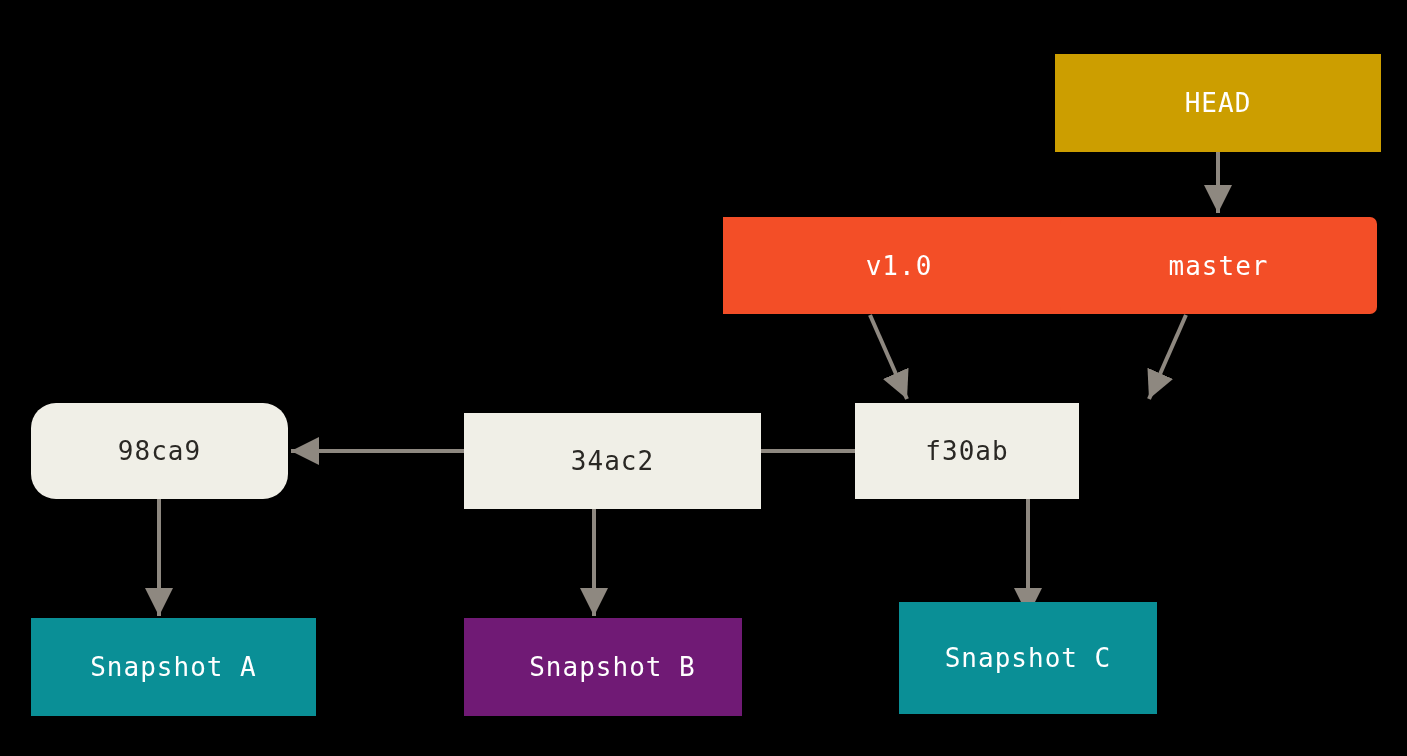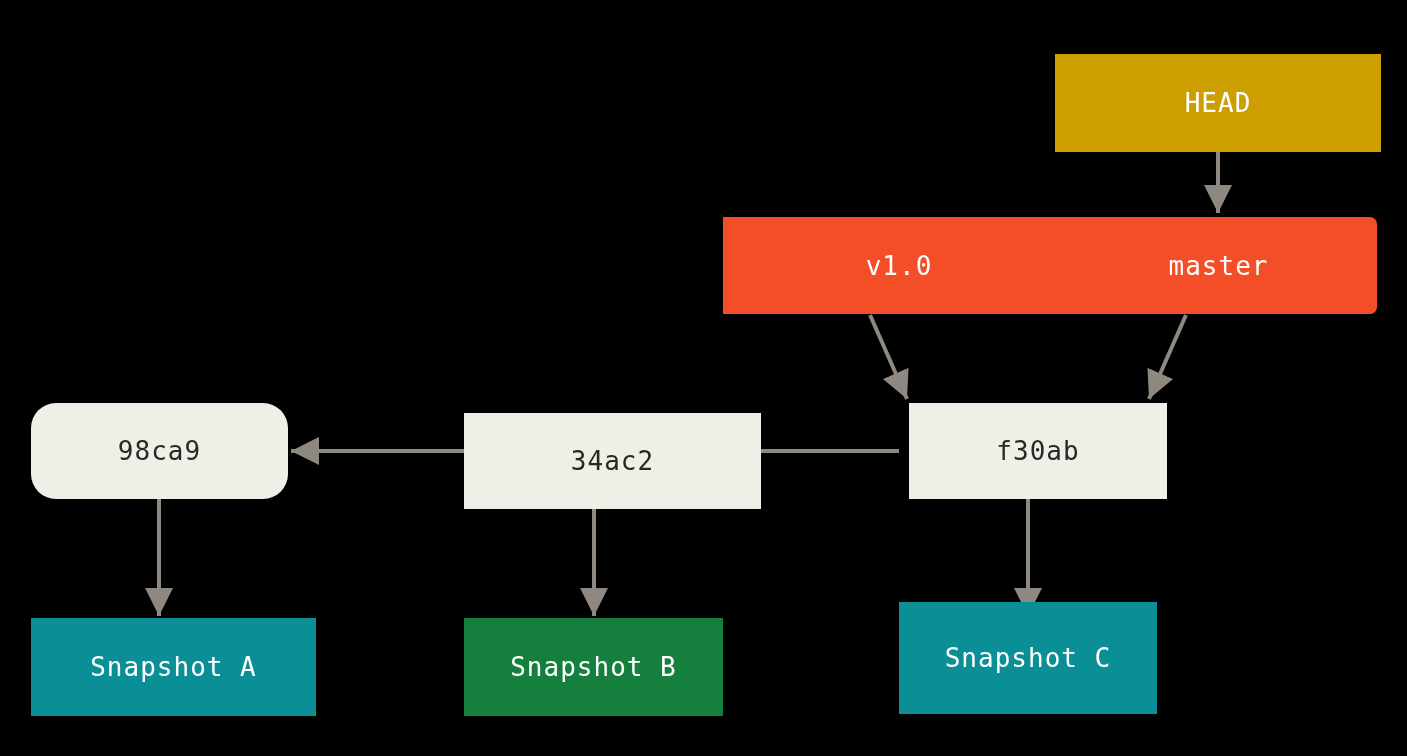--- a/index.html
+++ b/index.html
@@ -31,21 +31,21 @@
     letter-spacing: 1px;
     white-space: pre;
   }
   .node.light-text { color: #ffffff; }
   .node.dark-text  { color: #2a2824; }
 
   
   .head-box    { left: 1055px; top: 54px;  width: 326px; height: 98px; }
   .v10-box     { left: 723px;  top: 217px; width: 352px; height: 97px; }
   .master-box  { left: 1060px; top: 217px; width: 317px; height: 97px; border-radius: 7px; }
-  .f30ab-box   { left: 909px;  top: 403px; width: 258px; height: 96px; }
+  .f30ab-box   { left: 855px;  top: 403px; width: 224px; height: 96px; }
   .c34ac2-box  { left: 464px;  top: 403px; width: 297px; height: 96px; margin-top: 10px; }
   .c98ca9-box  { left: 31px;   top: 403px; width: 257px; height: 96px; }
   .snapa-box   { left: 31px;   top: 618px; width: 285px; height: 98px; }
   .snapb-box   { left: 464px;  top: 618px; width: 259px; height: 98px; }
   .snapc-box   { left: 899px;  top: 602px; width: 258px; height: 112px; }
 </style>
 </head>
 <body>
 
 <div class="canvas">
@@ -73,17 +73,17 @@
   <div class="node light-text master-box" style="background-color: rgb(243, 78, 39);">master</div>
 
   <div class="node dark-text f30ab-box" style="background-color: rgb(240, 239, 231);">f30ab</div>
 
   <div class="node dark-text c34ac2-box" style="background-color: rgb(240, 239, 231);">34ac2</div>
 
   <div class="node dark-text c98ca9-box" style="background-color: rgb(240, 239, 231); border-radius: 25px;">98ca9</div>
 
   <div class="node light-text snapa-box" style="background-color: rgb(10, 143, 150);">Snapshot A</div>
 
-  <div class="node light-text snapb-box" style="background-color: #15803d;">Snapshot B</div>
+  <div class="node light-text snapb-box" style="background-color: #701a75; padding-left: 19px;">Snapshot B</div>
 
   <div class="node light-text snapc-box" style="background-color: rgb(10, 143, 150);">Snapshot C</div>
 
 </div>
 
 </body></html>

